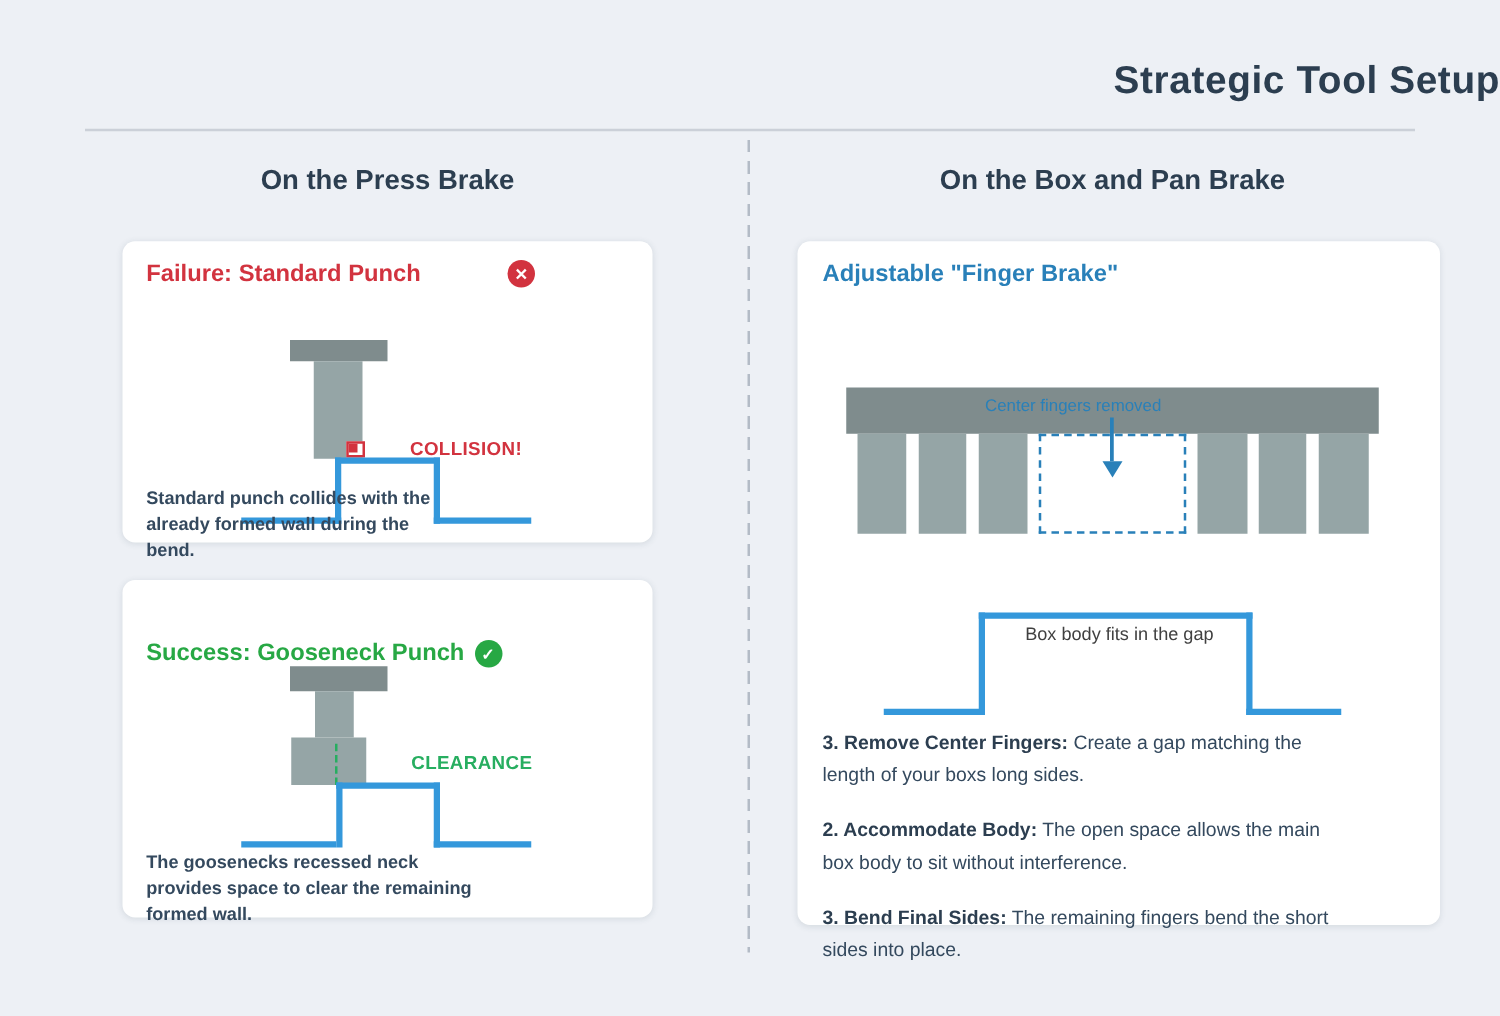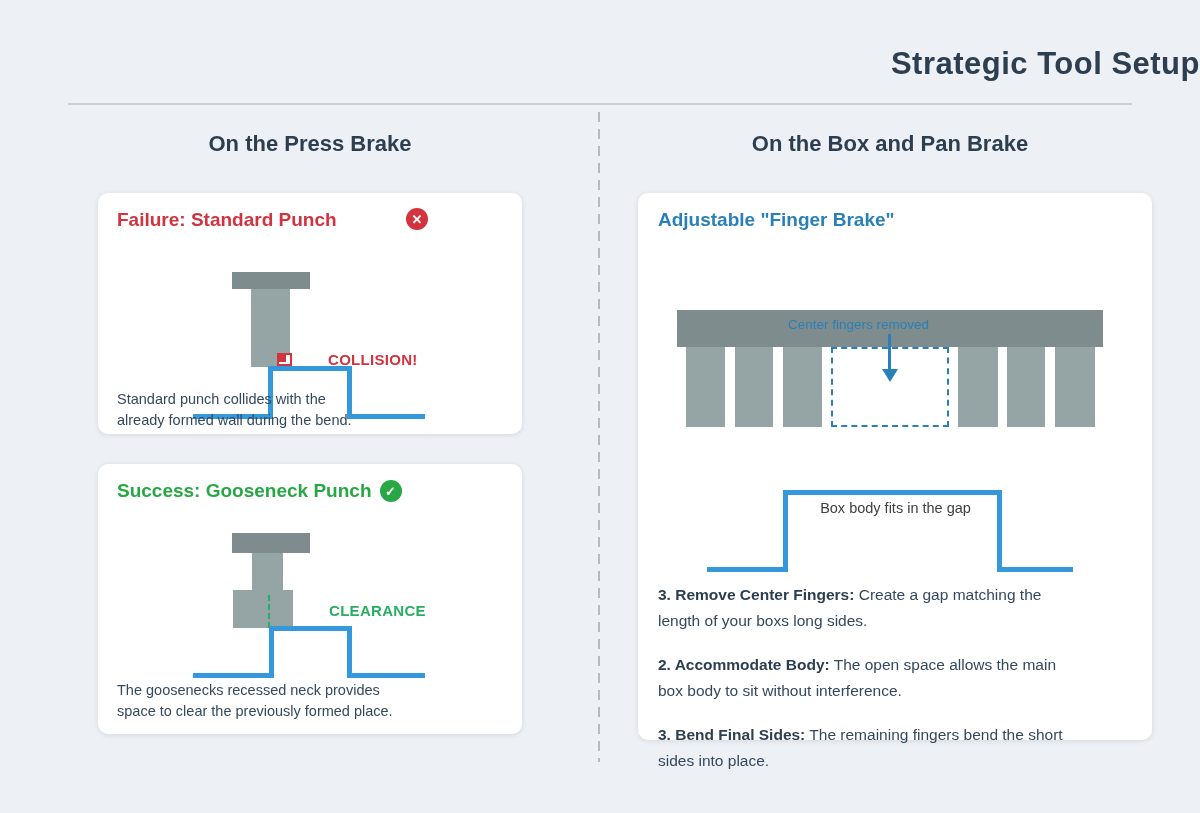--- a/index.html
+++ b/index.html
@@ -40,21 +40,21 @@
   }
   .card.failure  { left: 98px;  top: 193px; width: 424px; height: 241px; }
   .card.success  { left: 98px;  top: 464px; width: 424px; height: 270px; }
   .card.finger   { left: 638px; top: 193px; width: 514px; height: 547px; overflow: visible; }
 
   .card-title {
     position: absolute; left: 19px; top: 16px; font-size: 19px; font-weight: bold;
     display: flex; align-items: center; justify-content: flex-end;
   }
   .card-title.red   { color: #d2333f; }
-  .card-title.green { color: #27a844; }
+  .card-title.green { color: #27a844; margin-top: 32px; }
   .card-title.blue  { color: #2980b9; left: 20px; }
 
   .status-circle {
     display: inline-flex; align-items: center; justify-content: center;
     width: 22px; height: 22px; border-radius: 50%;
     color: #ffffff; font-size: 13px; font-weight: bold; line-height: 1;
   }
   .status-circle.red   { background: #d2333f; position: absolute; left: 289px; top: -1px; }
   .status-circle.green { background: #27a844; margin-left: 8px; }
 
@@ -77,20 +77,21 @@
   .annotation.green { left: 231px; top: 138px; color: #27ae60; }
 
   .bend-line {
     position: absolute; left: 170px; top: 131px; width: 0; height: 33px;
     border-left: 2px dashed #27ae60;
   }
 
   .caption {
     position: absolute; left: 19px; font-size: 14.5px; color: #34495e;
     line-height: 21px;
+    font-weight: bold;
   }
   .caption.c1 { top: 196px; width: 235px; }
   .caption.c2 { top: 216px; width: 282px; }
 
   
   .fb-bar { left: 39px; top: 117px; width: 426px; height: 37px; }
   .finger { top: 154px; height: 80px; }
   .f1 { left: 48px;  width: 39px; }
   .f2 { left: 97px;  width: 38px; }
   .f3 { left: 145px; width: 39px; }
@@ -170,21 +171,21 @@
     <div class="bend-line"></div>
 
     <div class="annotation green">CLEARANCE</div>
 
     <div class="seg" style="left:95px;  top:209px; width:76px; height:5px;"></div>
     <div class="seg" style="left:171px; top:162px; width:5px;  height:52px;"></div>
     <div class="seg" style="left:171px; top:162px; width:83px; height:5px;"></div>
     <div class="seg" style="left:249px; top:162px; width:5px;  height:52px;"></div>
     <div class="seg" style="left:249px; top:209px; width:78px; height:5px;"></div>
 
-    <p class="caption c2">The goosenecks recessed neck provides space to clear the previously formed place.</p>
+    <p class="caption c2">The goosenecks recessed neck provides space to clear the remaining formed wall.</p>
   </div>
 
   <div class="card finger">
     <div class="card-title blue">
       <span>Adjustable "Finger Brake"</span>
     </div>
 
     <div class="steel-dark fb-bar"></div>
     <div class="steel-light finger f1"></div>
     <div class="steel-light finger f2"></div>

